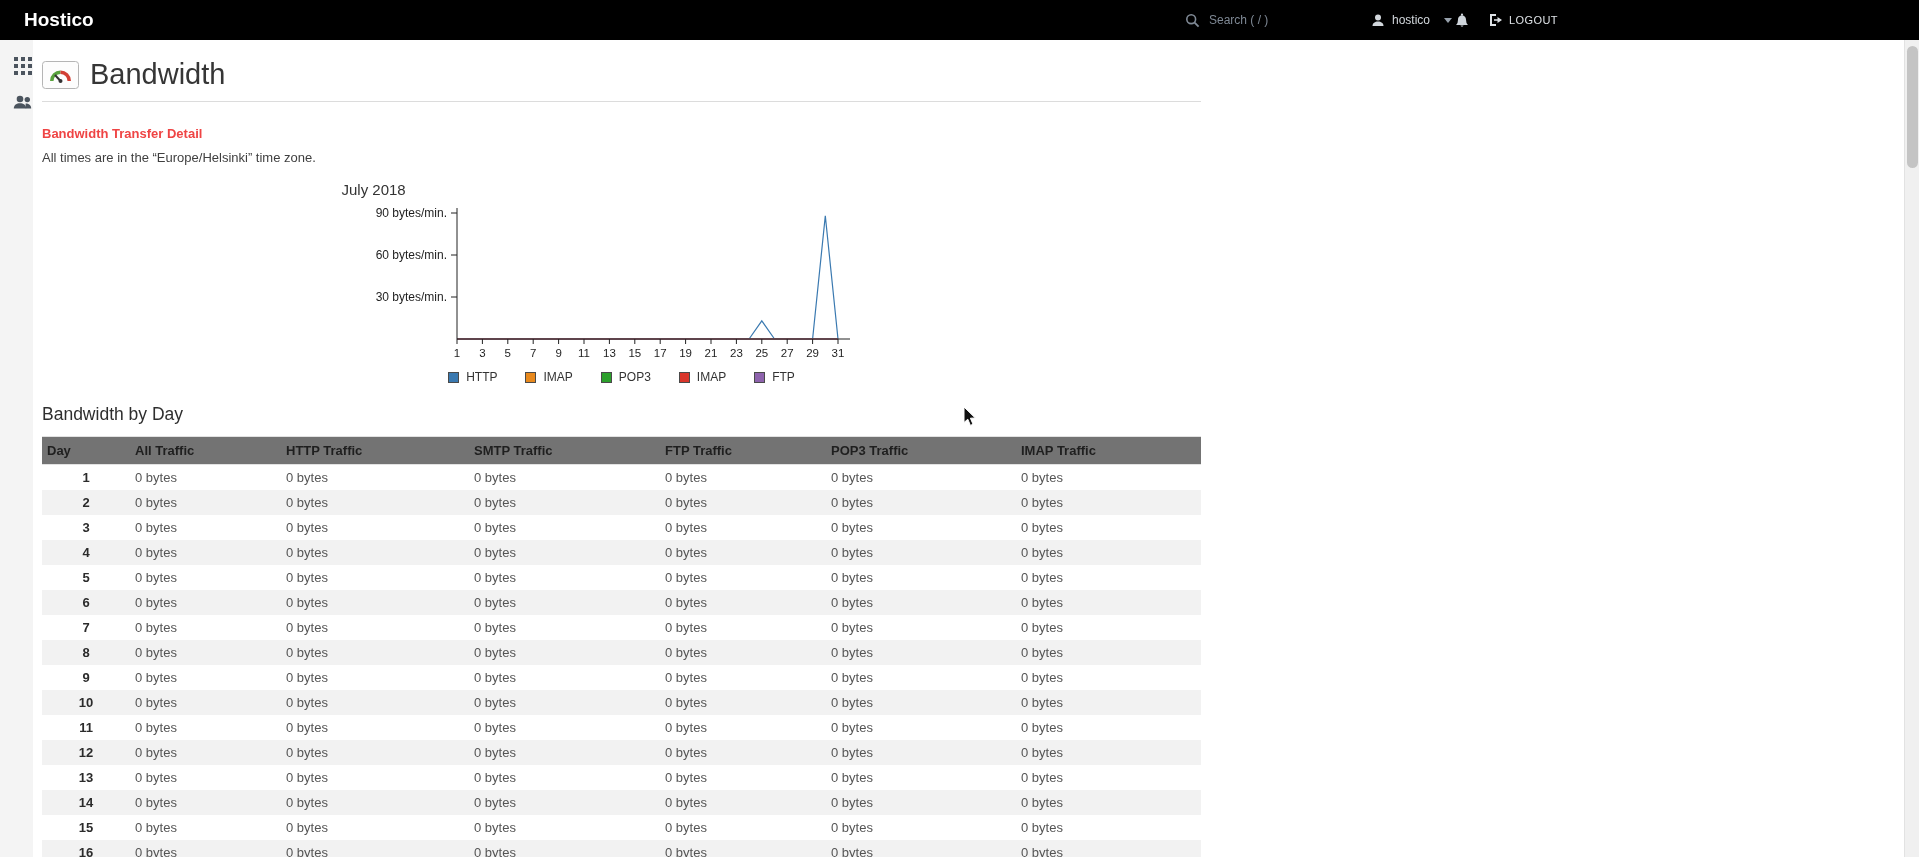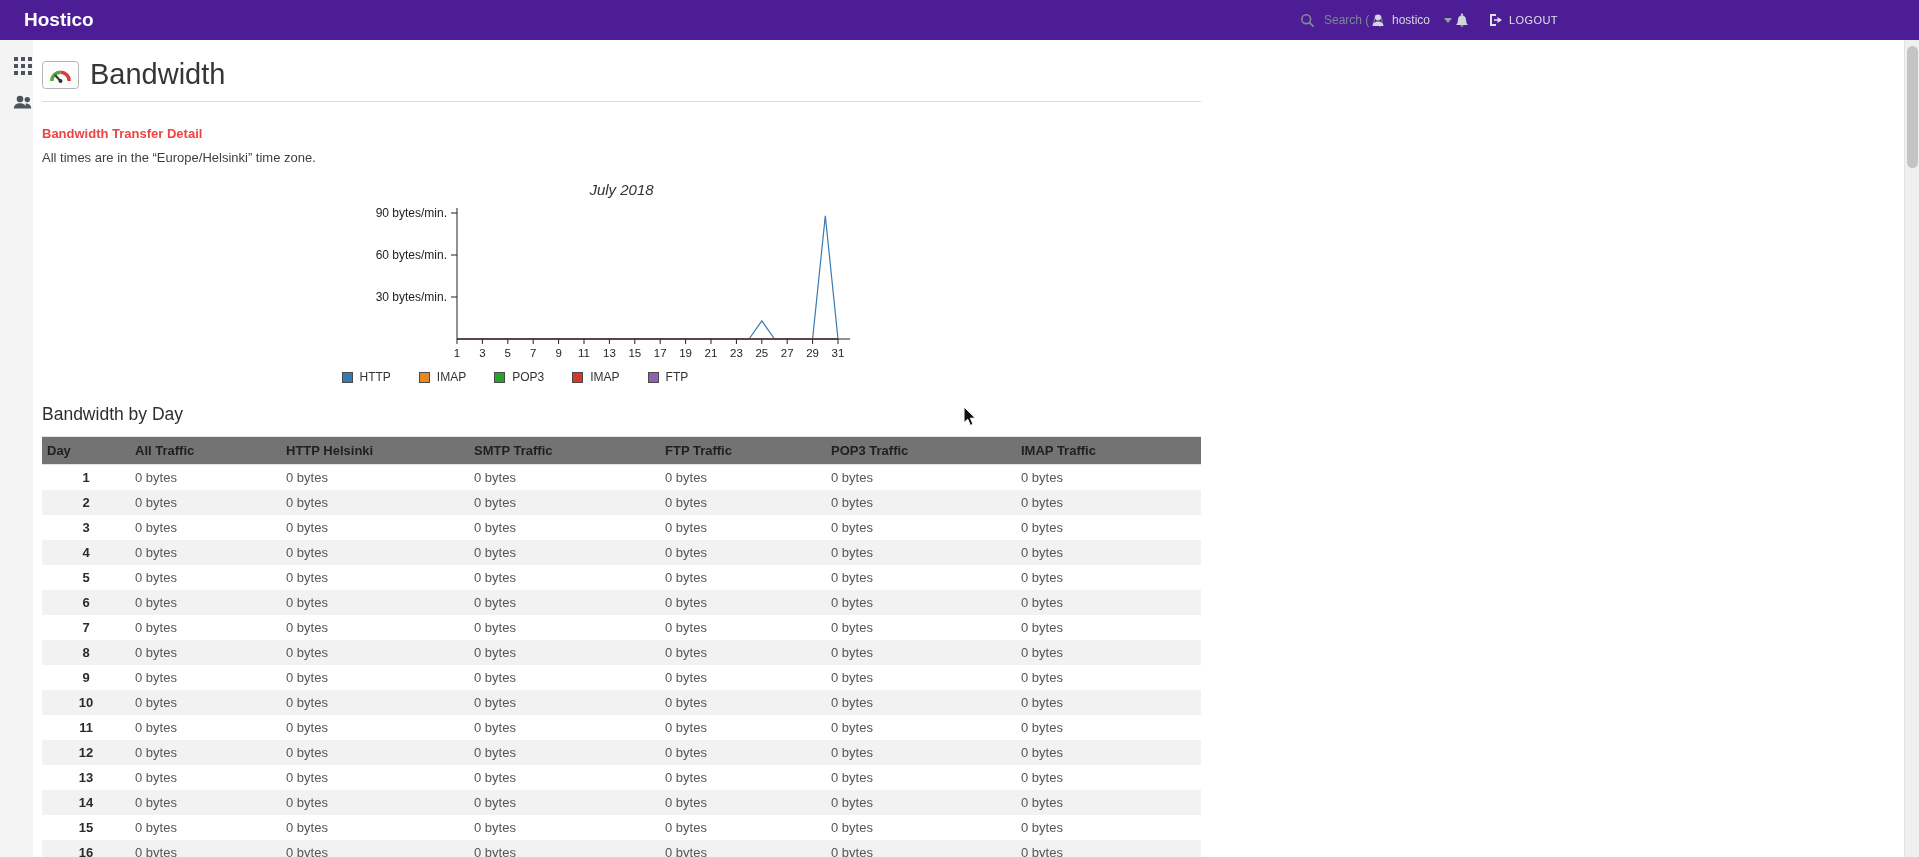--- a/index.html
+++ b/index.html
@@ -1,23 +1,23 @@
 <!DOCTYPE html>
 <html><head>
 <meta charset="utf-8">
 <style>
   * { margin:0; padding:0; box-sizing:border-box; }
   html,body { width:1919px; height:857px; overflow:hidden; background:#fff;
     font-family:"Liberation Sans","DejaVu Sans",sans-serif; }
 
   
-  .topbar { position:absolute; top:0; left:0; width:1919px; height:40px; background:#4c1d95; z-index:20; }
+  .topbar { position:absolute; top:0; left:0; width:1919px; height:40px; background:#000000; z-index:20; }
   .brand { position:absolute; left:24px; top:9px; color:#ffffff; font-size:19px; font-weight:bold; cursor:pointer; }
   .tb-item { position:absolute; top:0; height:40px; display:flex; align-items:center; cursor:pointer; }
-  .search { left:1300px; width:140px; gap:9px; }
+  .search { left:1185px; width:140px; gap:9px; }
   .search-ph { font-size:12px; color:#7e8894; }
   .usermenu { left:1370px; gap:6px; color:#d2d7dc; font-size:12px; }
   .caret { width:0; height:0; border-left:4px solid transparent; border-right:4px solid transparent;
     border-top:5px solid #97a1ac; margin-left:8px; }
   .bell { left:1452px; }
   .logout { left:1488px; gap:5px; color:#dfe3e7; font-size:11px; letter-spacing:.4px; }
 
   
   .sidebar { position:absolute; top:40px; left:0; width:45px; height:817px; background:#f4f4f4; padding-top:8px; }
   .side-btn { width:45px; height:36px; display:flex; align-items:center; justify-content:center; cursor:pointer; }
@@ -25,23 +25,23 @@
   
   .main { position:absolute; top:40px; left:33px; width:1857px; height:852px; padding:18px 0 0 9px; background:#fff; }
   .content { width:1159px; }
   .page-head { display:flex; align-items:center; gap:11px; margin-bottom:10px; }
   .page-title { font-size:29px; font-weight:400; color:#363636; }
   .rule { border:none; border-top:1px solid #dcdcdc; margin:0 0 24px 0; }
   .section-title { font-size:13px; font-weight:bold; color:#ef4444; }
   .tz-note { font-size:13px; color:#3f3f3f; margin-top:9px; }
 
   .chart-wrap { width:560px; margin:16px auto 0 auto; }
-  .chart-title { text-align:center; font-size:15px; color:#333;font-style:italic; }
+  .chart-title { text-align:left; font-size:15px; color:#333; }
   #chart-box { margin-top:6px; text-align:center; }
-  .legend { display:flex; justify-content:flex-start; gap:28px; margin-top:2px; }
+  .legend { display:flex; justify-content:center; gap:28px; margin-top:2px; }
   .legend-item { display:flex; align-items:center; gap:7px; font-size:12px; color:#333; }
   .legend-swatch { width:11px; height:11px; border:1px solid #4a4a4a; display:inline-block; }
 
   .byday-title { font-size:17.5px; font-weight:400; color:#2e2e2e; margin:20px 0 11px 0; }
   table { border-collapse:collapse; width:1159px; font-size:13px; color:#555; table-layout:fixed; }
   thead th { font-weight:bold; color:#1f1f1f; text-align:left; padding:6px 5px;
     border-top:1px solid #e2e2e2; border-bottom:1px solid #e2e2e2; background:#737373; }
   tbody td { padding:5px 5px; }
   tbody tr:nth-child(even) { background:#f2f2f2; }
   td.day-cell { text-align:center; font-weight:bold; color:#2b2b2b; }
@@ -214,21 +214,21 @@
           <col style="width:188px">
         <col style="width:191px">
           <col style="width:166px">
           <col style="width:190px">
           <col style="width:185px">
       </colgroup>
       <thead>
         <tr>
           <th>Day</th>
           <th>All Traffic</th>
-          <th>HTTP Helsinki</th>
+          <th>HTTP Traffic</th>
           <th>SMTP Traffic</th>
           <th>FTP Traffic</th>
           <th>POP3 Traffic</th>
           <th>IMAP Traffic</th>
         </tr>
       </thead>
       <tbody id="tbody">
           <tr>
             <td class="day-cell">1</td>
             <td class="">0 bytes</td>

